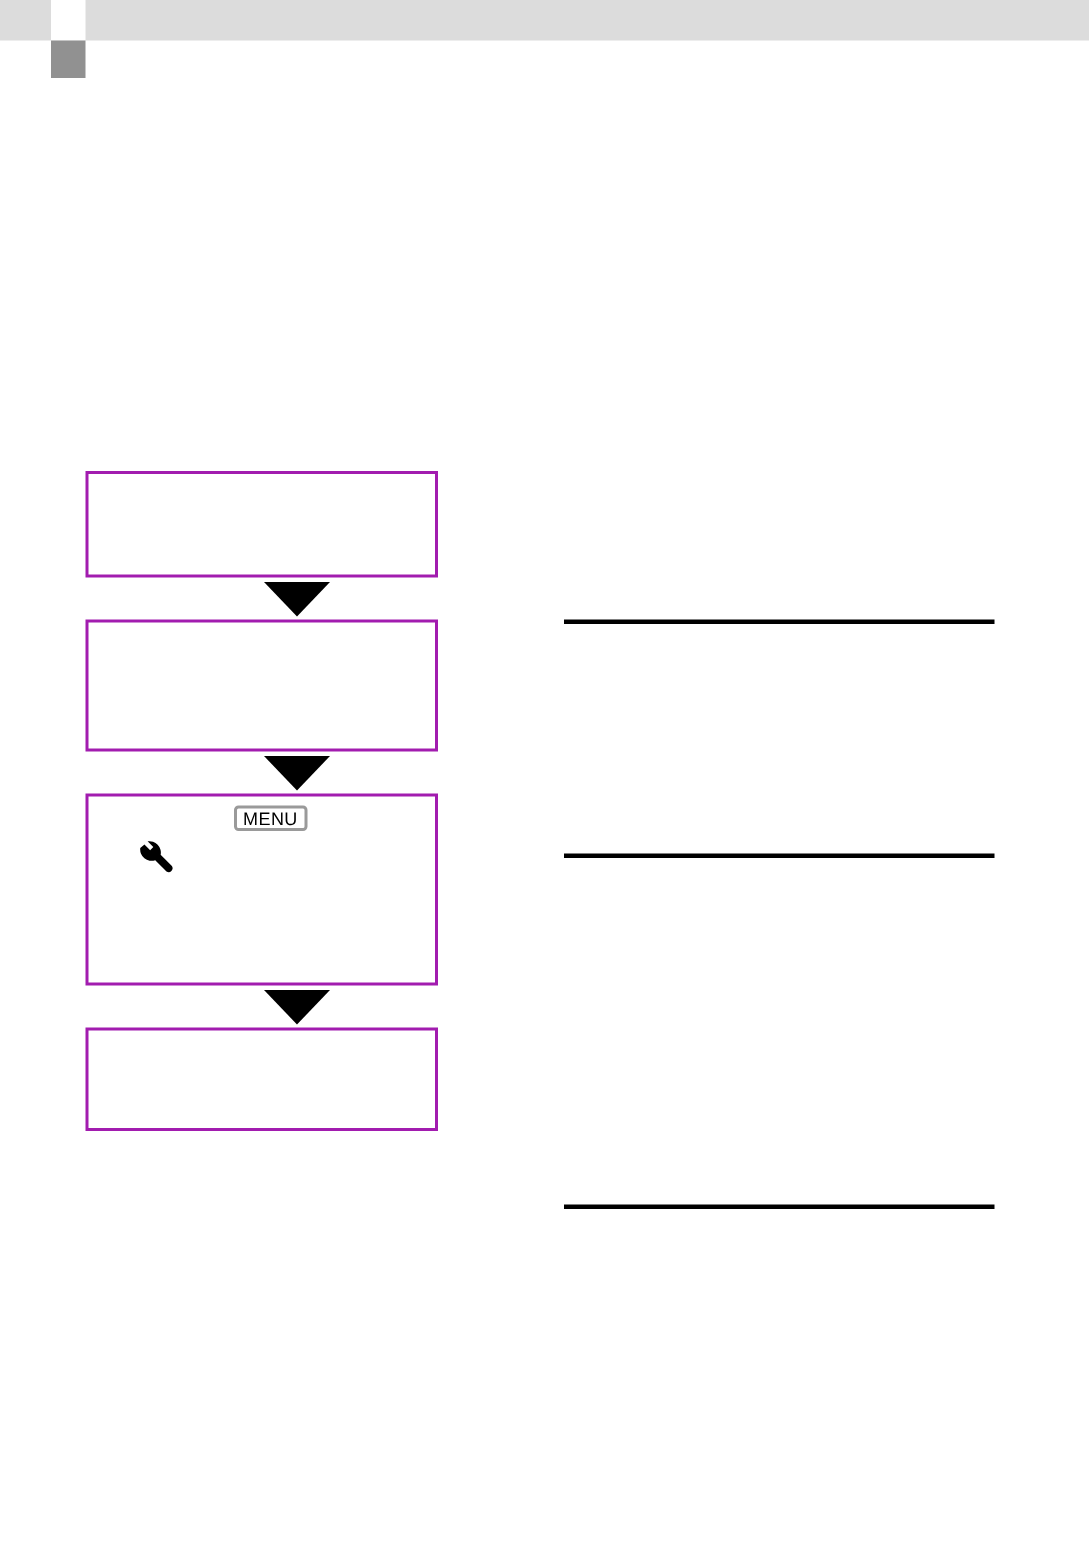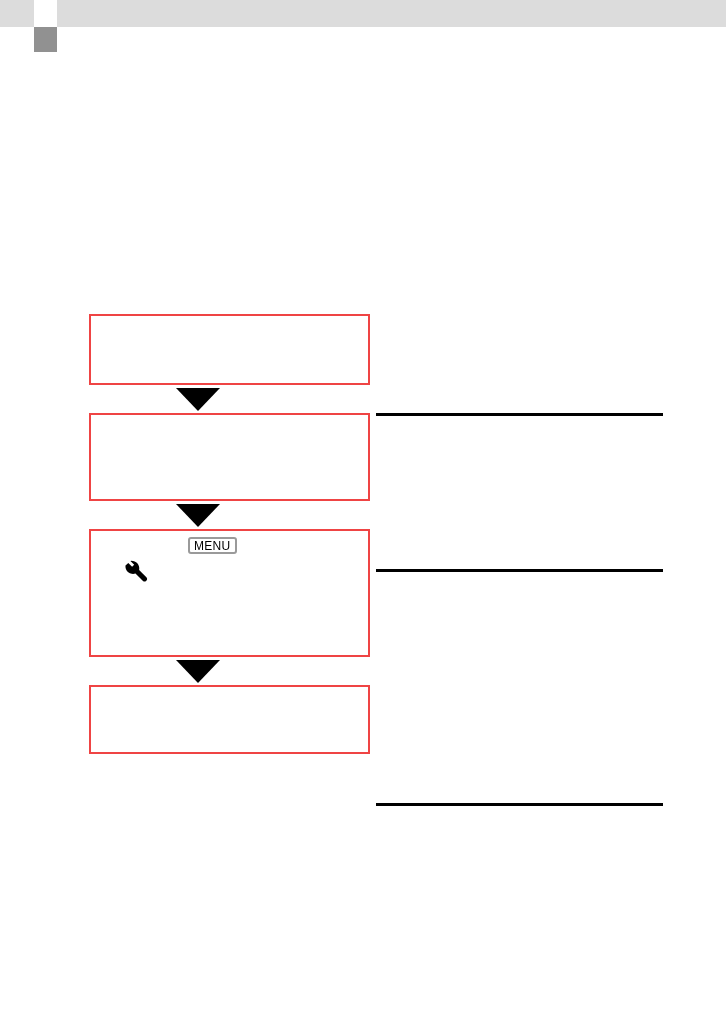--- a/index.html
+++ b/index.html
@@ -43,25 +43,24 @@
 
   
   .flow {
     position: absolute;
     left: 57px;
     top: 314px;
     width: 281px;
   }
   .flow-box {
     box-sizing: border-box;
-    border: 2px solid #ef4444;
+    border: 2px solid #a21caf;
     background: #ffffff;
-    width: 281px;
+    width: 235px;
     position: relative;
-    margin-left: 32px;
   }
   .flow-box.b1 { height: 71px; }
   .flow-box.b2 { height: 88px; }
   .flow-box.b3 { height: 128px; }
   .flow-box.b4 { height: 69px; }
 
   .flow-arrow {
     width: 281px;
     height: 28px;
     display: flex;

